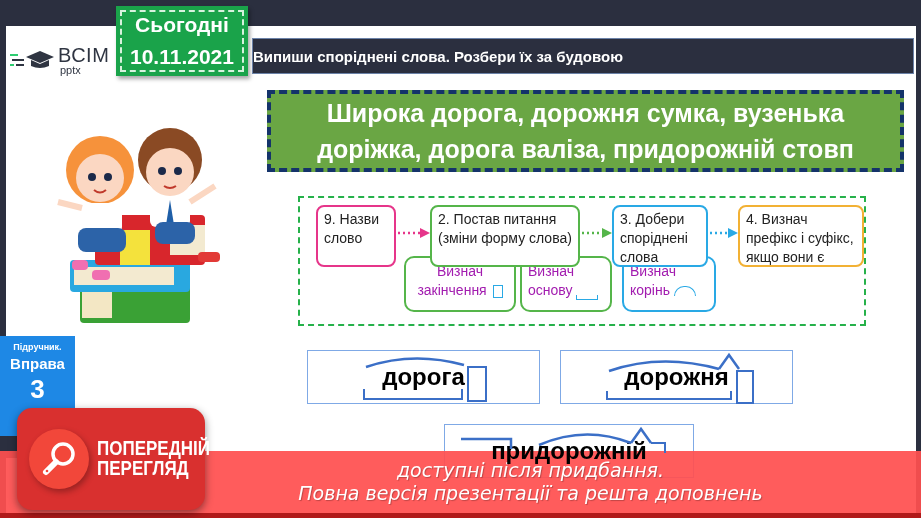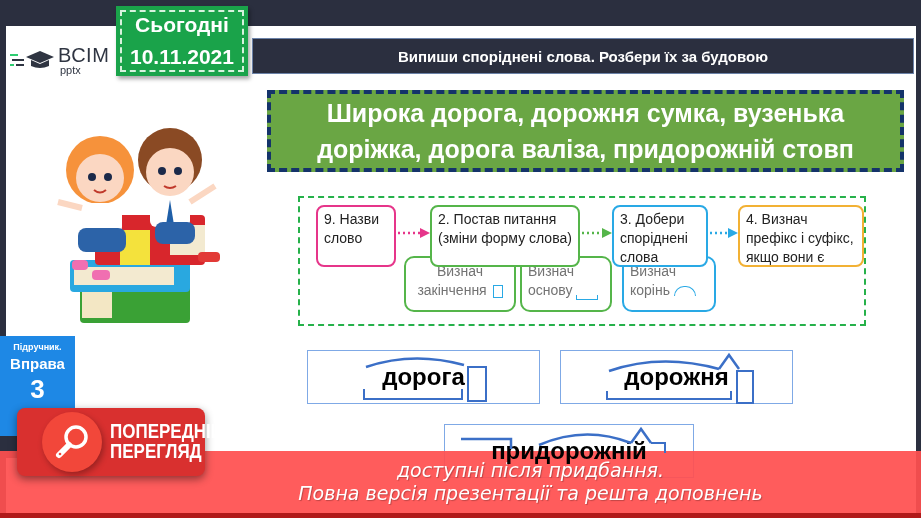--- a/index.html
+++ b/index.html
@@ -14,21 +14,21 @@
   .logo-text { display: flex; flex-direction: column; line-height: 1; margin-left: 2px; }
   .logo-main { font-size: 20px; color: #2f3542; font-weight: normal; letter-spacing: 0.5px; }
   .logo-sub { font-size: 11px; color: #2f3542; margin-left: 2px; }
 
   
   .date-badge { position: absolute; left: 116px; top: 6px; width: 132px; height: 70px; background: #1aa34a; box-shadow: 2px 3px 4px rgba(0,0,0,0.35); }
   .date-badge .inner { position: absolute; inset: 4px; border: 2px dashed #d7f2dd; display: flex; flex-direction: column; align-items: center; justify-content: space-between; }
   .date-line { color: #fff; font-weight: bold; font-size: 21px; line-height: 26px; }
 
   
-  .task-bar { position: absolute; left: 252px; top: 38px; width: 662px; height: 36px; background: #2b2f3f; border: 1px solid #6b82a8; display: flex; align-items: center; justify-content: center; }
+  .task-bar { position: absolute; left: 252px; top: 38px; width: 662px; height: 36px; background: #2b2f3f; border: 1px solid #6b82a8; display: flex; align-items: center; }
   .task-bar span { color: #fff; font-weight: bold; font-size: 15px; }
 
   
   .kids { position: absolute; left: 20px; top: 100px; width: 210px; height: 230px; }
 
   
   .ex-panel { position: absolute; left: 0; top: 336px; width: 75px; height: 100px; background: #1e88e5; color: #fff; text-align: center; }
   .ex-small { font-size: 9px; font-weight: bold; margin-top: 6px; }
   .ex-label { font-size: 15px; font-weight: bold; margin-top: 3px; }
   .ex-num { font-size: 26px; font-weight: bold; margin-top: 2px; }
@@ -38,39 +38,39 @@
   .sentence-box { position: absolute; left: 267px; top: 90px; width: 637px; height: 82px; background: #6aa644; border: 4px dashed #14336a; display: flex; flex-direction: column; align-items: center; justify-content: center; }
   .sentence-box span { color: #fff; font-weight: bold; font-size: 25px; line-height: 36px; white-space: nowrap; }
 
   
   .algo { position: absolute; left: 298px; top: 196px; width: 568px; height: 130px; border: 2px dashed #26b14a; }
   .step { position: absolute; background: #fff; border-radius: 8px; border: 2px solid; font-size: 14px; line-height: 19px; color: #222; padding: 3px 6px; }
   .step1 { left: 16px; top: 7px; width: 80px; height: 62px; border-color: #e6358a; }
   .step2 { left: 130px; top: 7px; width: 150px; height: 62px; border-color: #55b54a; }
   .step3 { left: 312px; top: 7px; width: 96px; height: 62px; border-color: #29a9e5; }
   .step4 { left: 438px; top: 7px; width: 126px; height: 62px; border-color: #f2b134; }
-  .sub { position: absolute; background: #fff; border-radius: 10px; border: 2px solid; font-size: 14px; line-height: 19px; color: #737373; padding: 4px 6px; z-index: 0; }
+  .sub { position: absolute; background: #fff; border-radius: 10px; border: 2px solid; font-size: 14px; line-height: 19px; color: #a21caf; padding: 4px 6px; z-index: 0; }
   .sub-a { left: 104px; top: 58px; width: 112px; height: 56px; border-color: #55b54a; text-align: center; }
   .sub-b { left: 220px; top: 58px; width: 92px; height: 56px; border-color: #55b54a; }
   .sub-c { left: 322px; top: 58px; width: 94px; height: 56px; border-color: #29a9e5; }
   .step { z-index: 2; }
   .arrow { position: absolute; top: 30px; height: 10px; z-index: 3; }
 
   
   .word-box { position: absolute; border: 1px solid #7fa9e6; background: #fff; display: flex; align-items: center; justify-content: center; }
   .word-box .w { font-size: 24px; font-weight: bold; color: #000; position: relative; z-index: 1; }
   .wb1 { left: 307px; top: 350px; width: 233px; height: 54px; }
   .wb2 { left: 560px; top: 350px; width: 233px; height: 54px; }
   .wb3 { left: 444px; top: 424px; width: 250px; height: 54px; }
   .parse { position: absolute; z-index: 2; pointer-events: none; }
 
   
   .promo-strip { position: absolute; left: 0; top: 451px; width: 921px; height: 67px; background: rgba(255,80,80,0.93); border-bottom: 5px solid #b01a1a; display: flex; flex-direction: column; align-items: center; justify-content: center; padding-left: 140px; }
   .promo-strip span { color: #fff; font-style: italic; font-size: 19px; line-height: 23px; font-family: "DejaVu Sans", sans-serif; text-shadow: 1px 1px 1px rgba(0,0,0,0.25); }
-  .preview-badge { position: absolute; left: 17px; top: 408px; width: 188px; height: 68px; background: #d9302f; border-radius: 8px; box-shadow: 0 3px 8px rgba(0,0,0,0.45); display: flex; align-items: center; padding-left: 25px; }
+  .preview-badge { position: absolute; left: 17px; top: 408px; width: 188px; height: 102px; background: #d9302f; border-radius: 15px; box-shadow: 0 3px 8px rgba(0,0,0,0.45); display: flex; align-items: center; padding-left: 12px; }
   .preview-circle { width: 60px; height: 60px; border-radius: 50%; background: #f2473a; box-shadow: 2px 3px 6px rgba(0,0,0,0.3); display: flex; align-items: center; justify-content: center; flex-shrink: 0; }
   .preview-text { display: flex; flex-direction: column; margin-left: 8px; }
   .preview-text span { color: #fff; font-weight: bold; font-size: 17px; line-height: 20px; font-family: "Liberation Sans", sans-serif; transform: scaleY(1.2); transform-origin: left center; }
 </style>
 </head>
 <body>
 
 <div class="slide"></div>
 
 <div class="logo">

